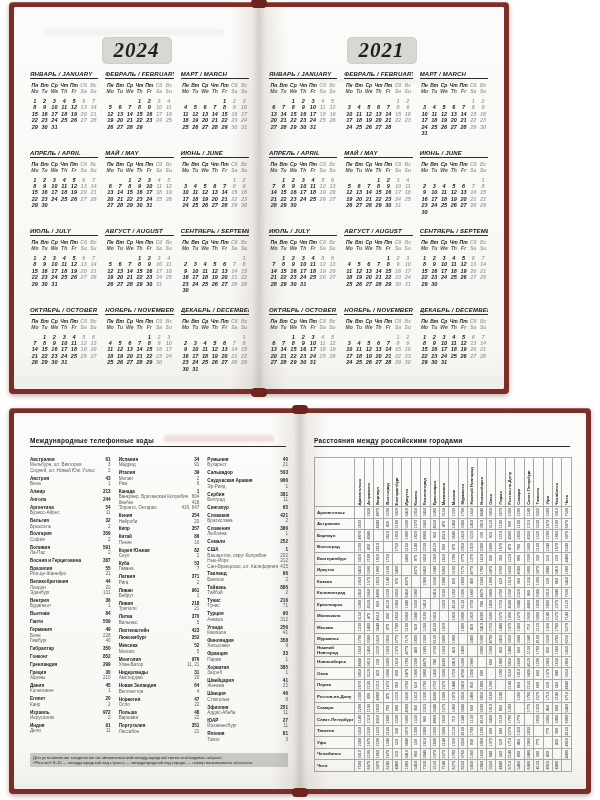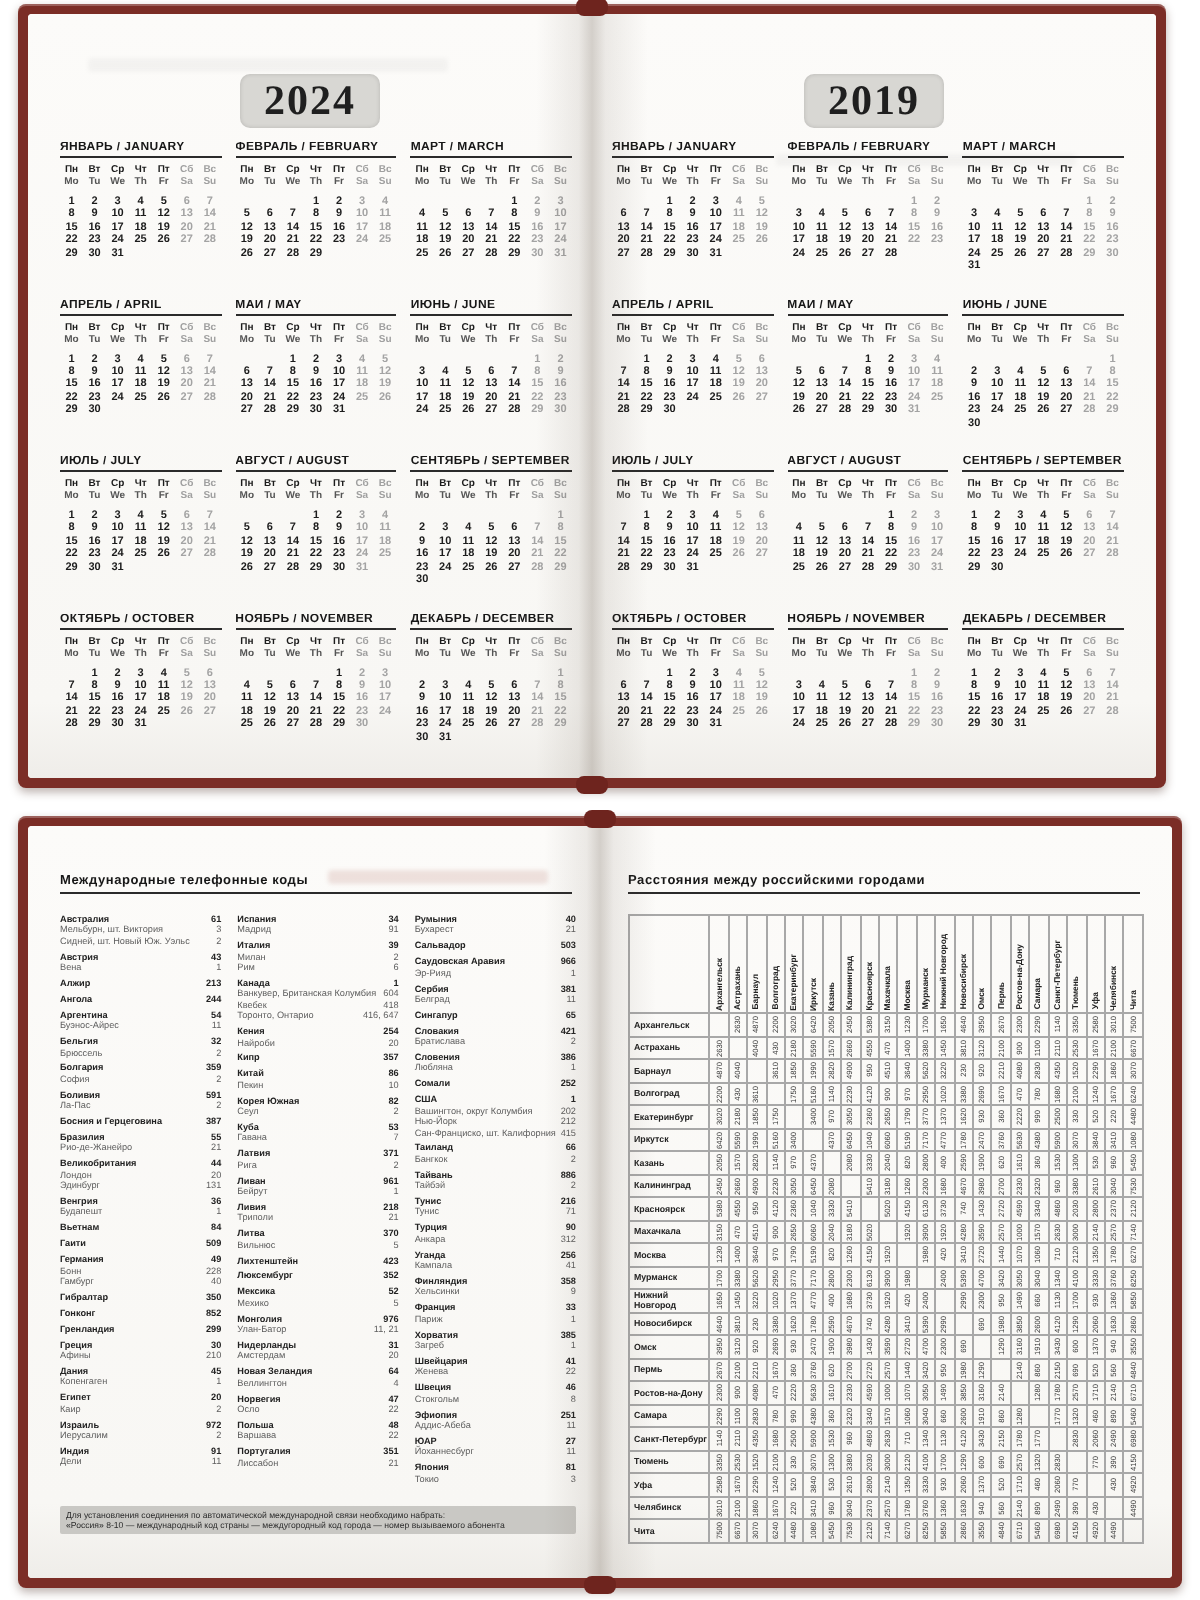--- a/index.html
+++ b/index.html
@@ -2,21 +2,21 @@
 <html><head>
 <meta charset="utf-8">
 <style>
   html,body{margin:0;padding:0;background:#ffffff;width:600px;height:800px;
     font-family:"Liberation Sans",sans-serif;-webkit-font-smoothing:antialiased;}
   .photo{position:relative;width:600px;}
   .photo-top{height:400px;}
   .photo-bottom{height:400px;}
   .book{position:absolute;background:#7b2d26;border-radius:4px;
     box-shadow:0 2px 5px rgba(60,30,20,.35), inset 0 1px 0 rgba(255,255,255,.25);}
-  .book-top{left:9px;top:2px;width:574px;height:392px;}
+  .book-top{left:9px;top:2px;width:500px;height:392px;font-style:italic;}
   .book-bottom{left:9px;top:8px;width:582px;height:386px;}
   .pages{position:absolute;left:5px;top:5px;right:5px;bottom:5px;background:#fbfaf8;
     border-radius:2px;display:flex;overflow:hidden;}
   .page{position:relative;width:50%;height:100%;
     background:linear-gradient(180deg,#fcfbf9 0%,#f8f7f4 90%,#efede9 100%);}
   .gutter{position:absolute;left:50%;top:0;height:100%;width:56px;margin-left:-28px;
     background:linear-gradient(90deg,rgba(90,75,60,0) 0%,rgba(90,75,60,.10) 38%,rgba(90,75,60,.25) 50%,rgba(90,75,60,.10) 62%,rgba(90,75,60,0) 100%);
     pointer-events:none;z-index:5;}
   .spine-notch{position:absolute;left:50%;width:16px;height:9px;margin-left:-8px;
     background:#6e241e;border-radius:4px;z-index:6;}
@@ -761,21 +761,21 @@
                 <span class="we">29</span>
                 <span>30</span>
                 <span>31</span>
               </div>
             </div>
           </div>
       </div>
       <div class="page page-right">
         <div class="ghost" style="right:40px;top:70px;width:150px;height:6px;"></div>
         <div class="year-badge">
-          <span>2019</span>
+          <span>2021</span>
         </div>
         <div class="months">
             <div class="month">
               <div class="month-title">ЯНВАРЬ / JANUARY</div>
               <div class="dow ru">
                 <span>Пн</span>
                 <span>Вт</span>
                 <span>Ср</span>
                 <span>Чт</span>
                 <span>Пт</span>

